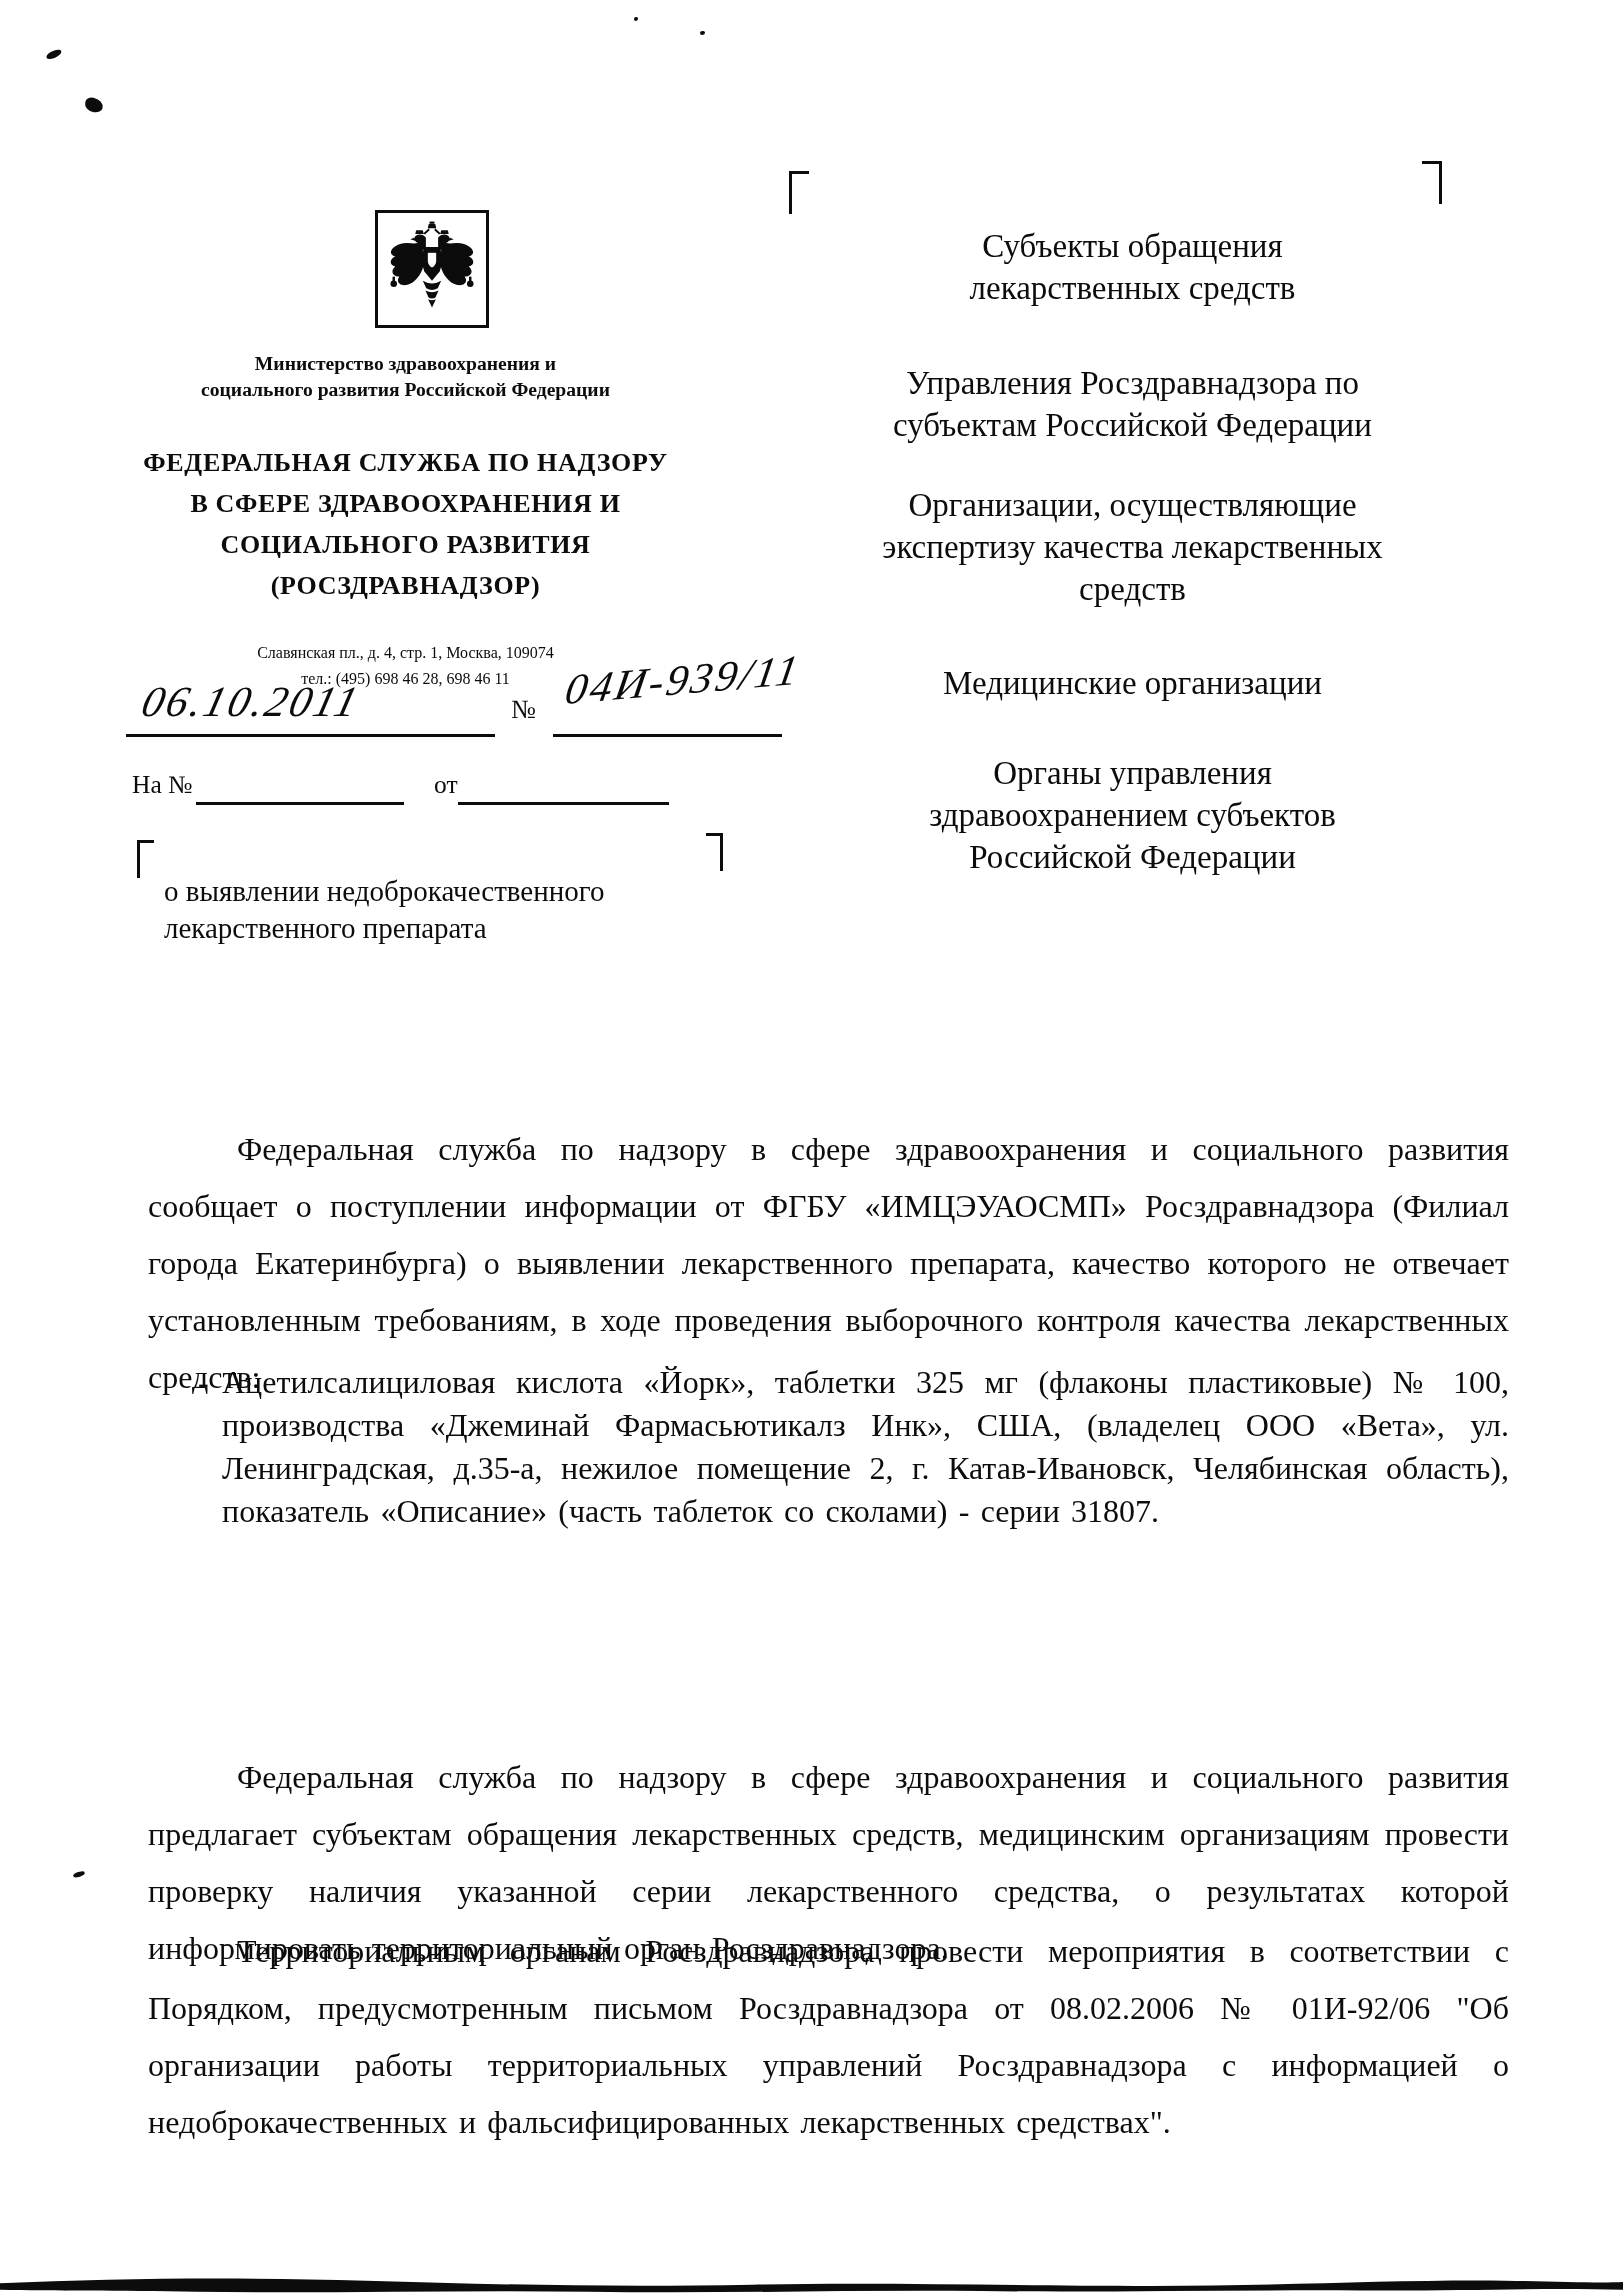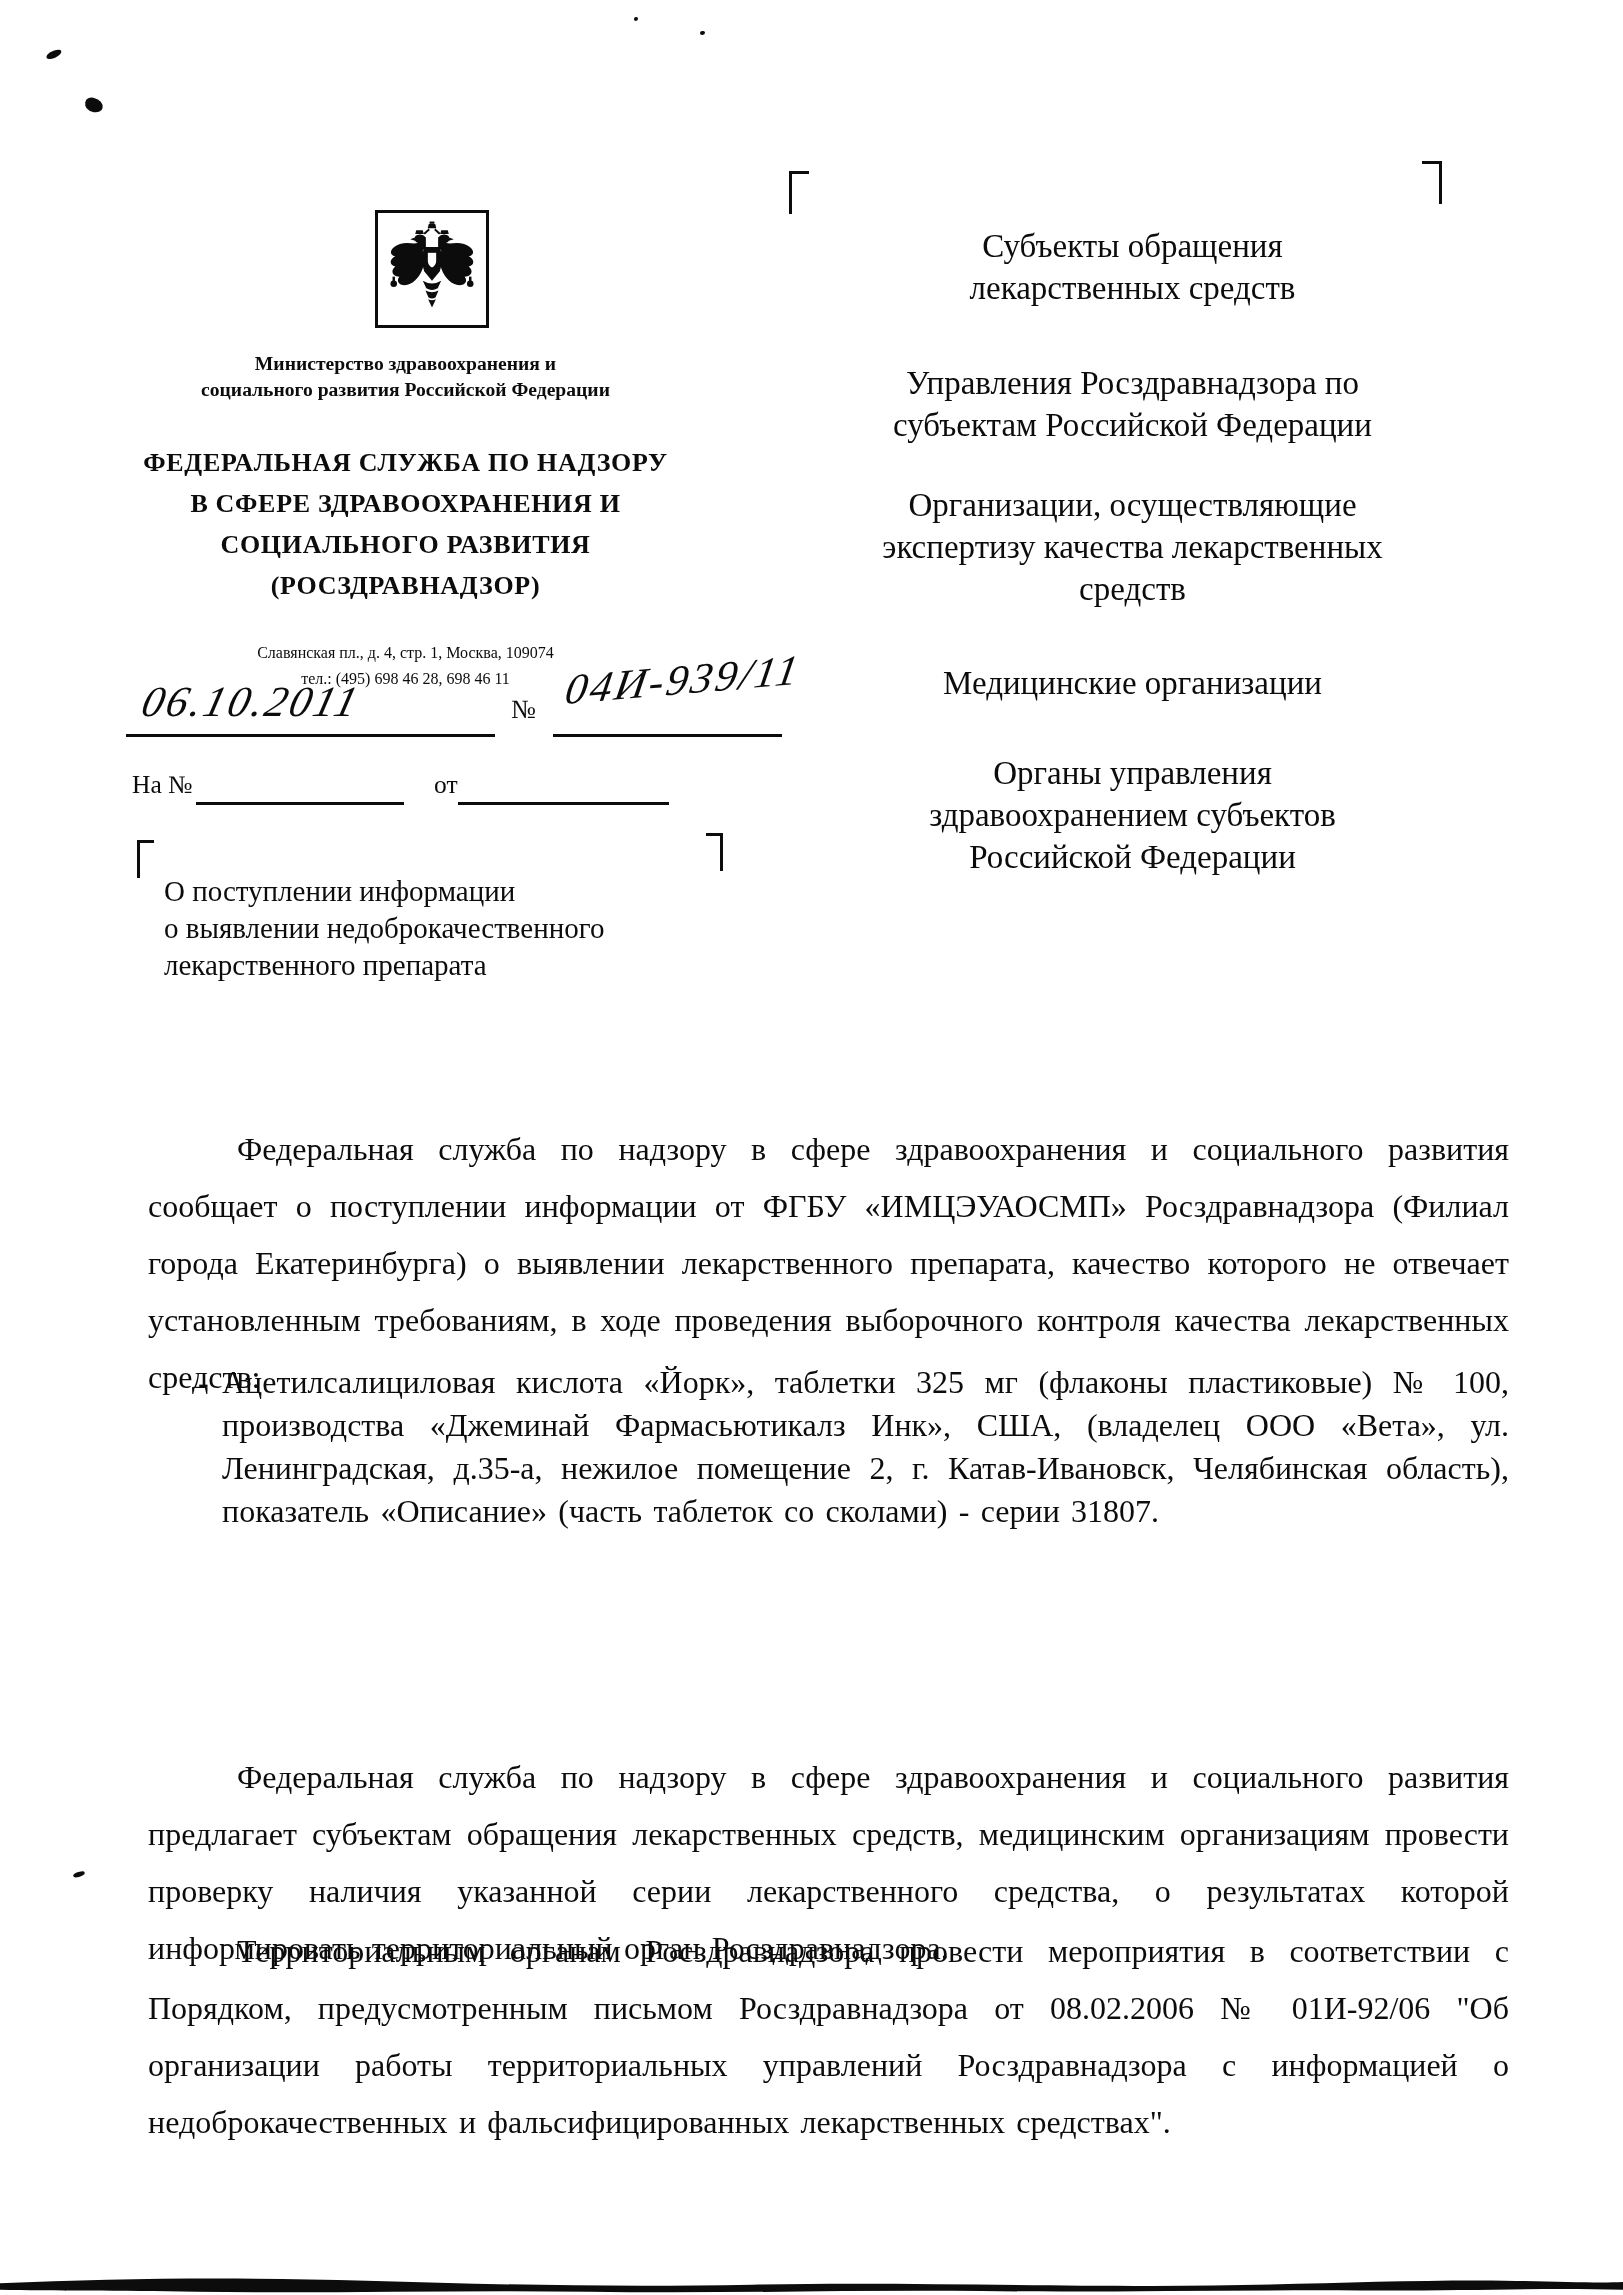--- a/index.html
+++ b/index.html
@@ -158,21 +158,20 @@
   <div class="u-line u-reply1"></div>
   <div class="from-label">от</div>
   <div class="u-line u-reply2"></div>
 
   <div class="corner tl c-subj-l"></div>
   <div class="corner tr c-subj-r"></div>
   <div class="corner tl c-rec-l"></div>
   <div class="corner tr c-rec-r"></div>
 
   <div class="subject">
-    <div class="nowrap">О поступлении информации</div>
     <div class="nowrap">о выявлении недоброкачественного</div>
     <div class="nowrap">лекарственного препарата</div>
   </div>
 
   <div class="recipients">
     <div class="recipient rec-0">
       <div class="nowrap">Субъекты обращения</div>
       <div class="nowrap">лекарственных средств</div>
     </div>
     <div class="recipient rec-1">

